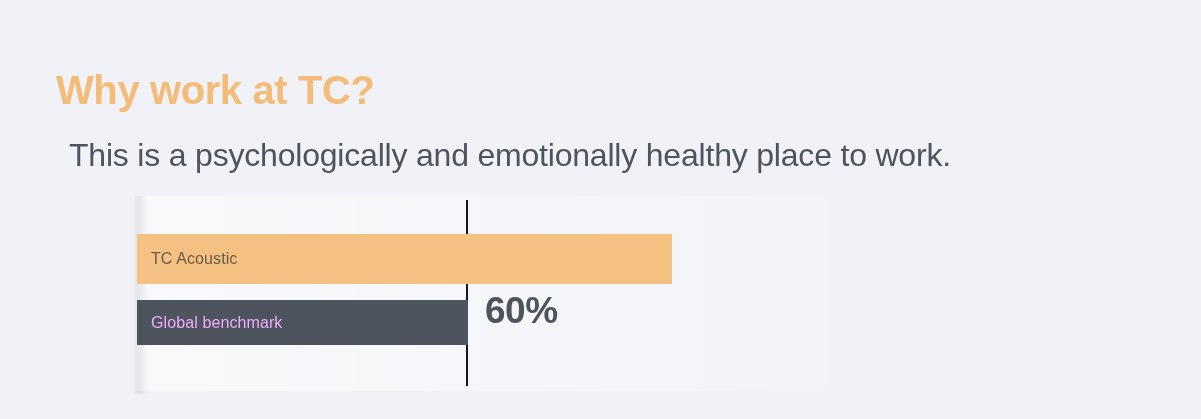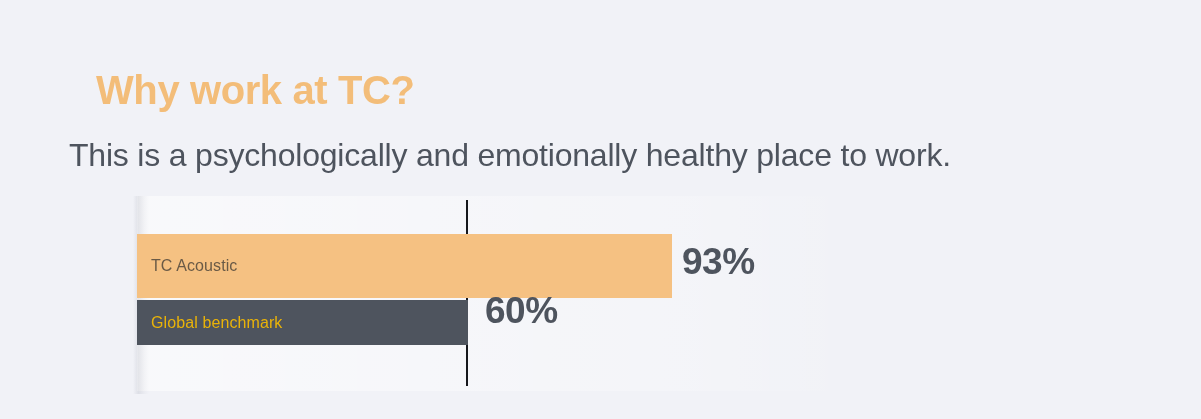--- a/index.html
+++ b/index.html
@@ -24,21 +24,20 @@
   .title {
     position: absolute;
     left: 56px;
     top: 68px;
     font-size: 40px;
     font-weight: bold;
     letter-spacing: -0.4px;
     color: #f3bd79;
     line-height: 1.1;
     white-space: nowrap;
-    margin-left: 40px;
   }
 
   .subtitle {
     position: absolute;
     left: 69px;
     top: 136px;
     font-size: 32px;
     font-weight: normal;
     letter-spacing: -0.2px;
     color: #4e545e;
@@ -96,39 +95,39 @@
   
   .bar {
     position: absolute;
     display: flex;
     align-items: center;
   }
   .bar-primary {
     left: 4px;
     top: 38px;
     width: 535px;
-    height: 64px;
+    height: 50px;
     background: #f5c182;
   }
   .bar-secondary {
     left: 4px;
     top: 104px;
     width: 331px;
     height: 45px;
     background: #4e545e;
   }
 
   .bar-label {
     font-size: 16px;
     letter-spacing: 0.1px;
     padding-left: 14px;
     white-space: nowrap;
   }
   .bar-primary .bar-label  { color: #6a5a46; }
-  .bar-secondary .bar-label{ color: #eab308; }
+  .bar-secondary .bar-label{ color: #f0abfc; }
 
   
   .value {
     position: absolute;
     font-size: 37px;
     font-weight: bold;
     letter-spacing: -0.5px;
     color: #4e545e;
     line-height: 1;
     white-space: nowrap;
@@ -154,19 +153,18 @@
     <div class="ref-line"></div>
 
     <div class="bar bar-primary">
       <span class="bar-label">TC Acoustic</span>
     </div>
 
     <div class="bar bar-secondary">
       <span class="bar-label">Global benchmark</span>
     </div>
 
-    <div class="value value-primary">93%</div>
 
     <div class="value value-secondary">60%</div>
 
   </div>
 
 </div>
 
 </body></html>

